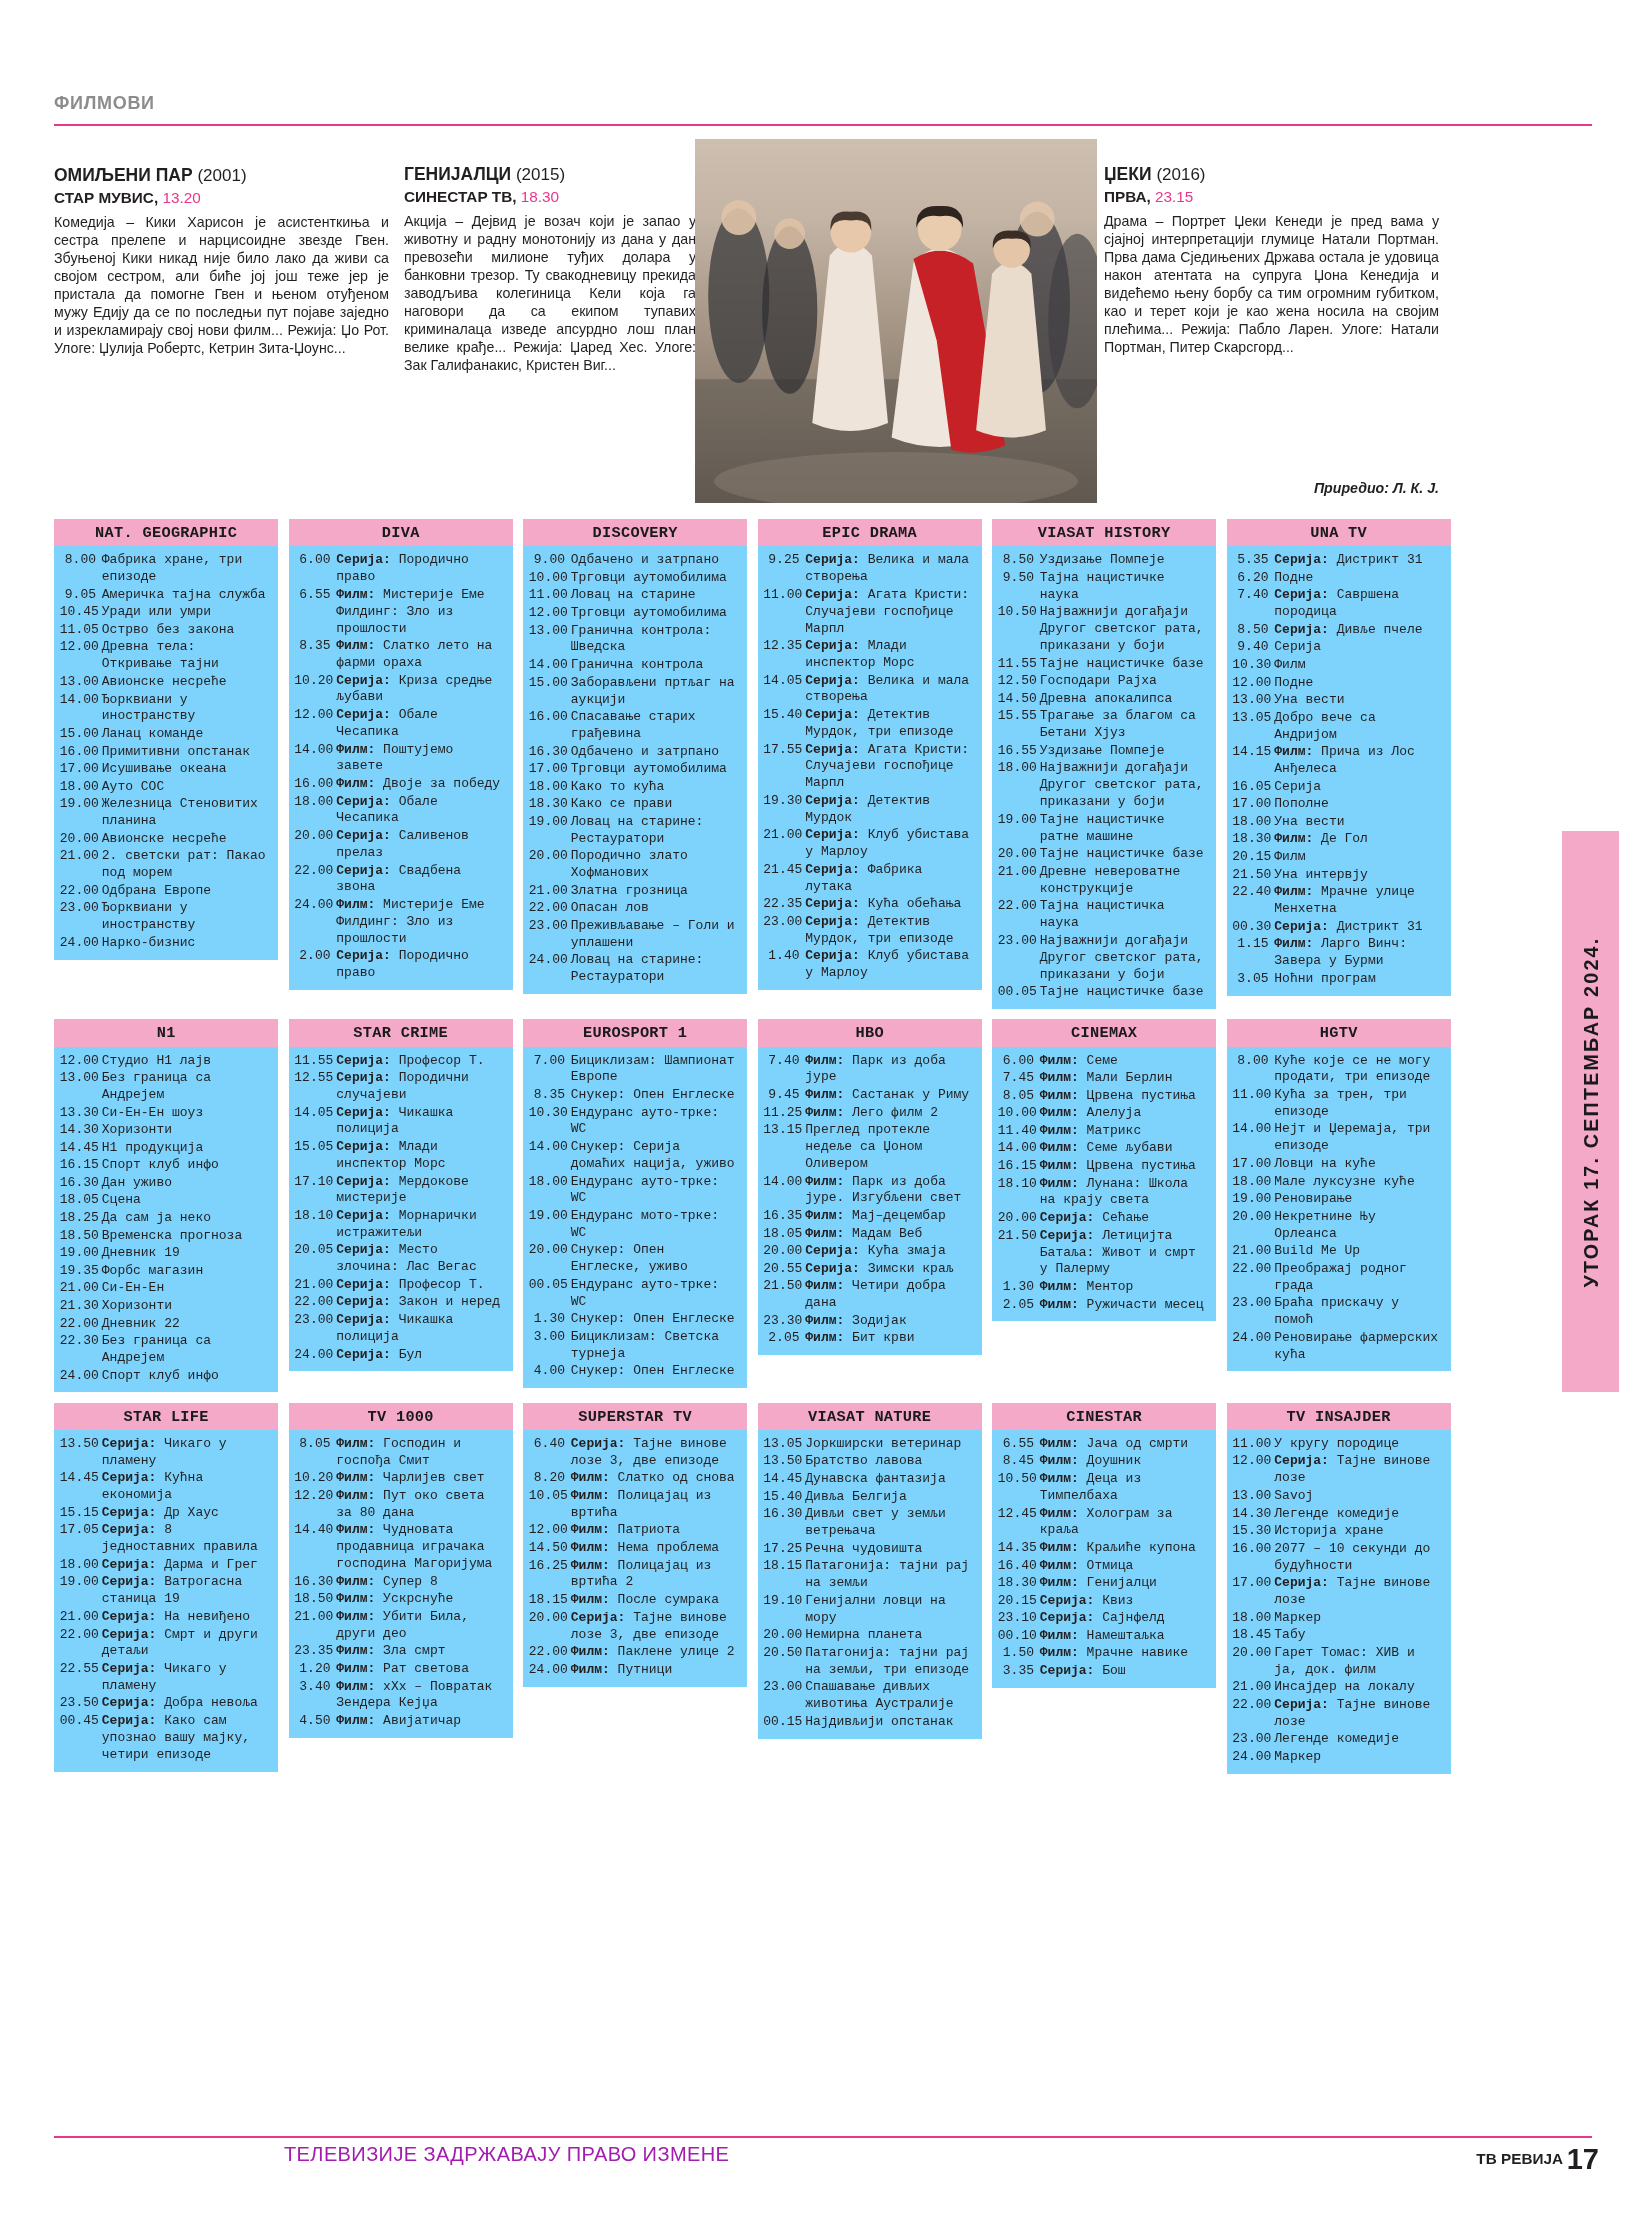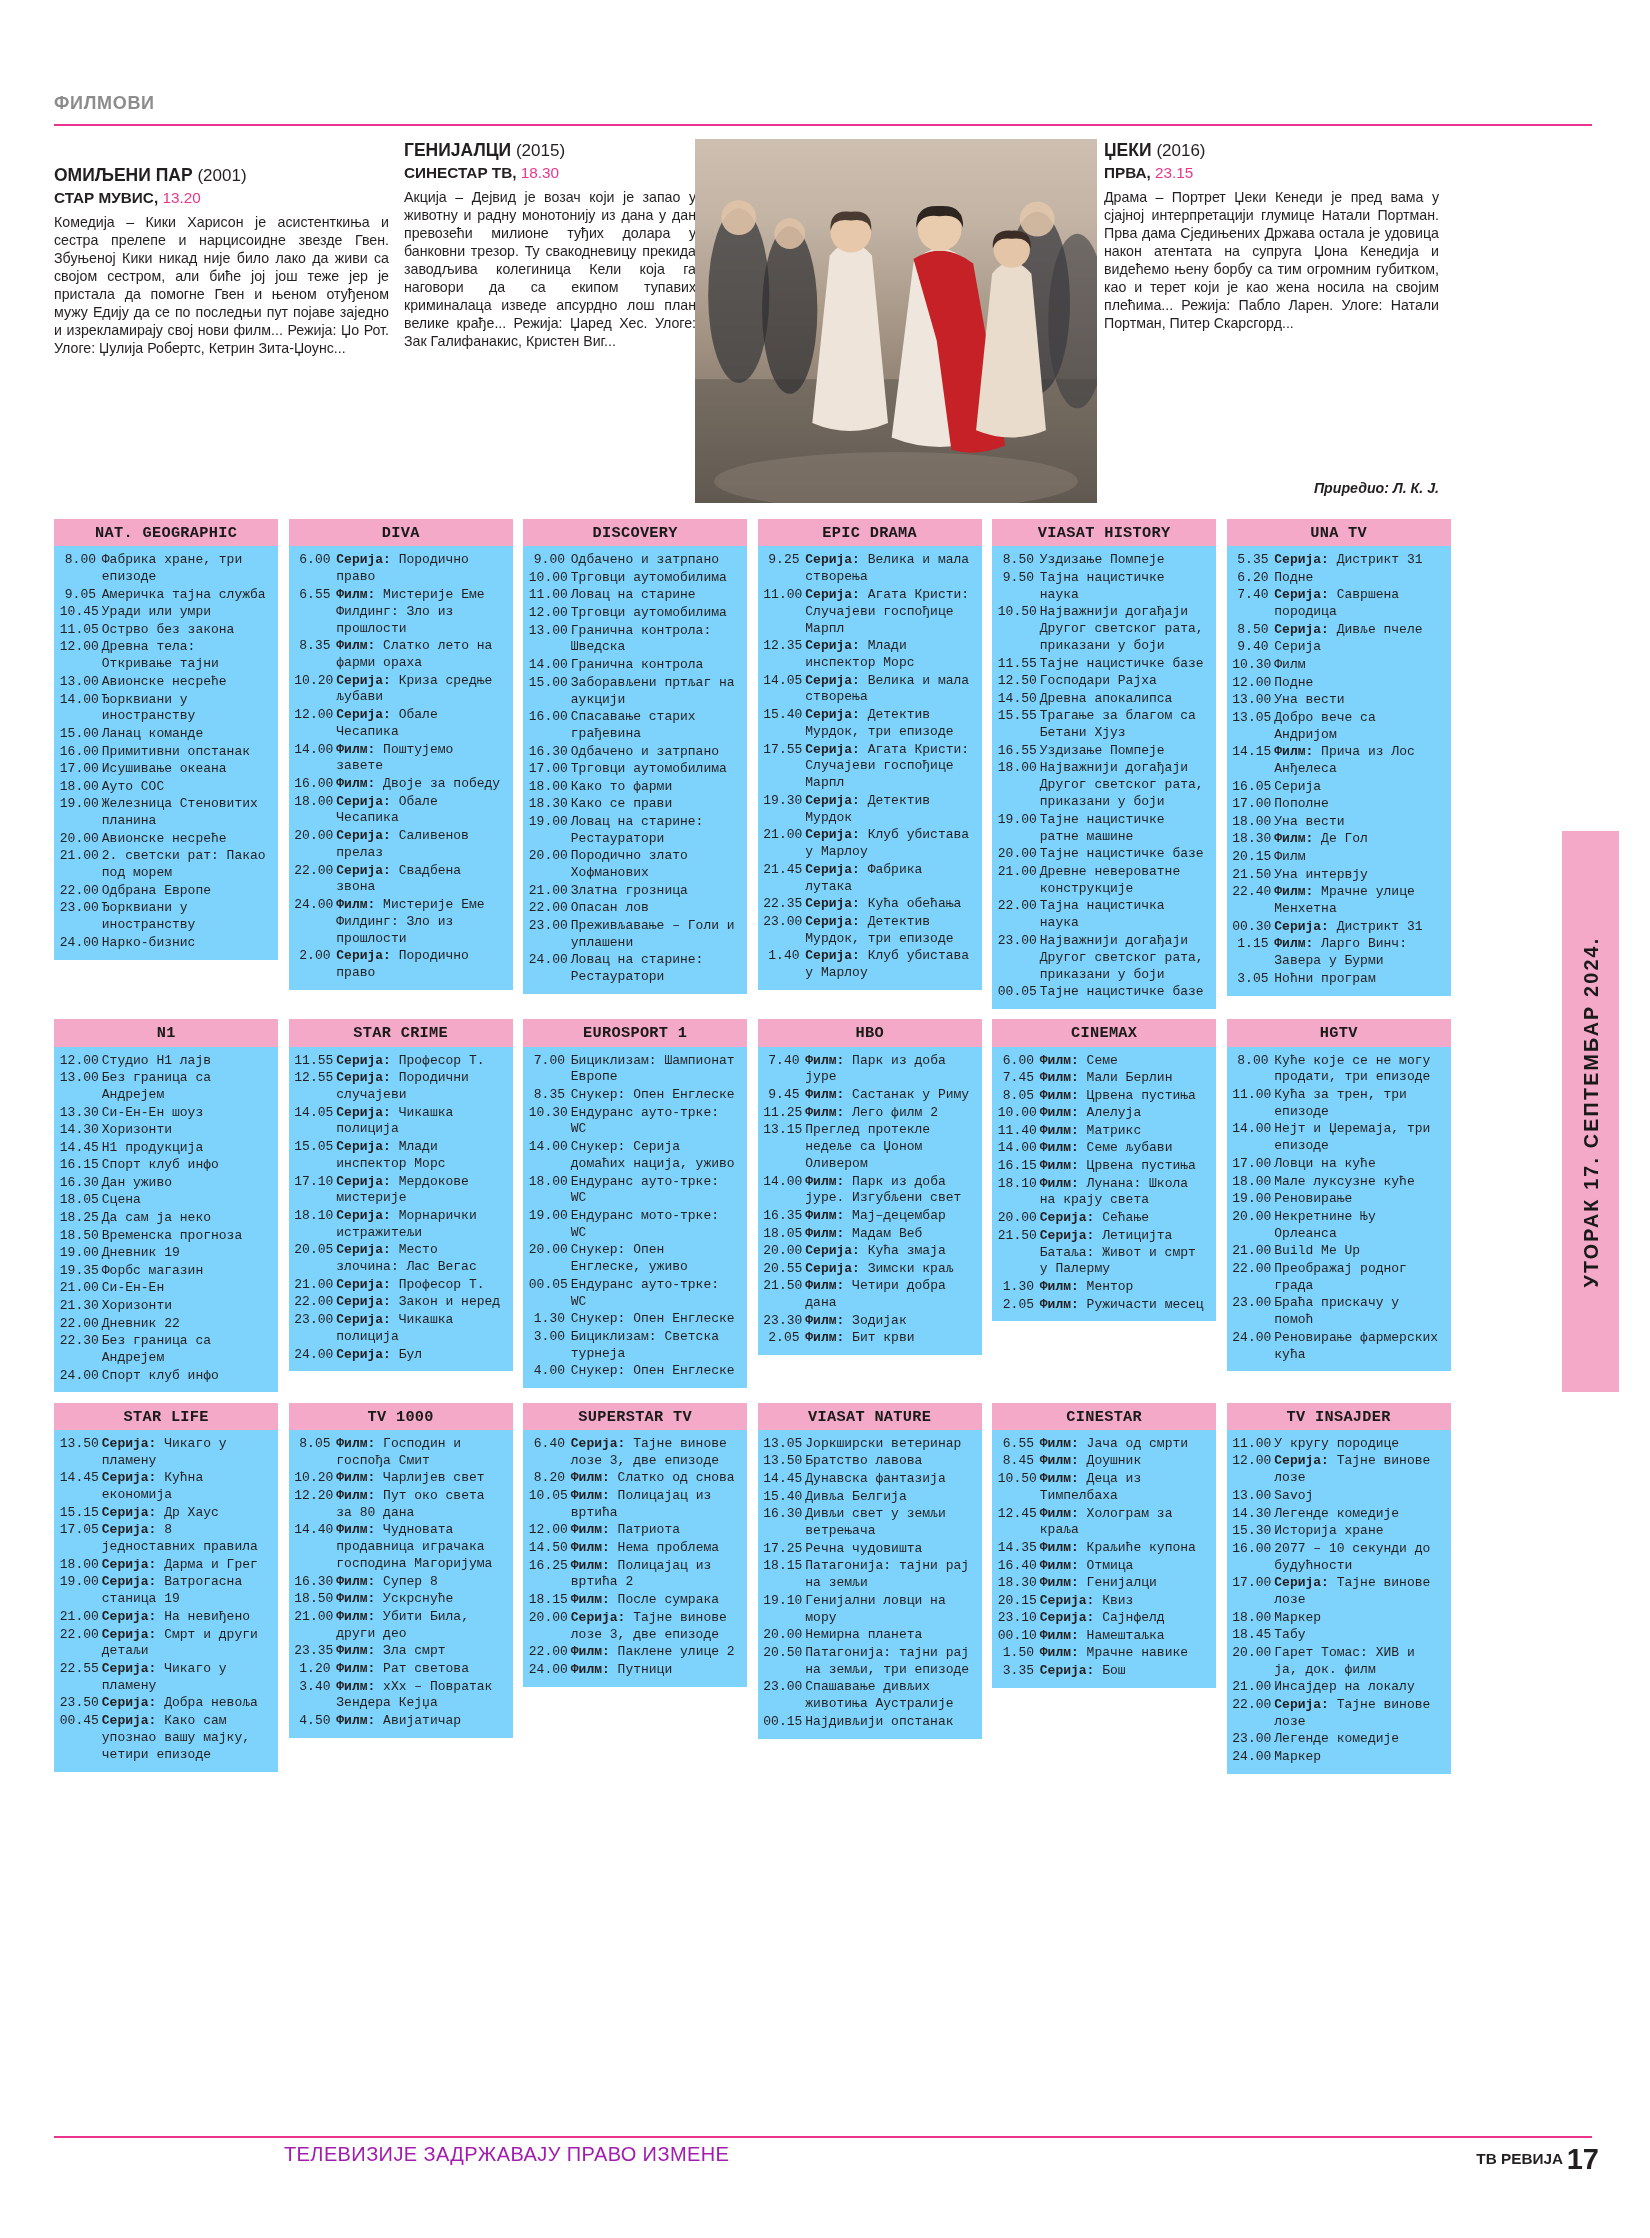--- a/index.html
+++ b/index.html
@@ -52,20 +52,21 @@
     line-height: 1.27;
     text-align: justify;
   }
   .col1 { left: 0px; width: 335px; }
   .col2 { left: 350px; width: 292px; }
   .col3 { left: 1050px; width: 335px; }
   .film-title {
     font-size: 17.5px;
     font-weight: bold;
     margin-bottom: 1.5px;
+    margin-top: 24px;
   }
   .film-title .yr { font-weight: normal; font-size: 17px; }
   .film-chan {
     font-size: 15.3px;
     font-weight: bold;
     margin-bottom: 5.1px;
   }
   .film-chan .tm { color: #e9368c; }
   .film-body b { font-weight: normal; }
   .col1 .film-title { margin-top: 25px; }
@@ -444,21 +445,21 @@
             <div class="row">
               <div class="tm">16.30</div>
               <div class="tx">Одбачено и затрпано</div>
             </div>
             <div class="row">
               <div class="tm">17.00</div>
               <div class="tx">Трговци аутомобилима</div>
             </div>
             <div class="row">
               <div class="tm">18.00</div>
-              <div class="tx">Како то фарми</div>
+              <div class="tx">Како то кућа</div>
             </div>
             <div class="row">
               <div class="tm">18.30</div>
               <div class="tx">Како се прави</div>
             </div>
             <div class="row">
               <div class="tm">19.00</div>
               <div class="tx">Ловац на старине: Рестауратори</div>
             </div>
             <div class="row">

